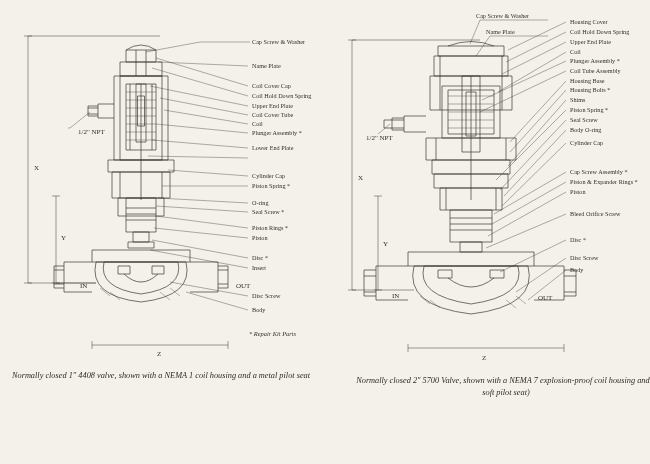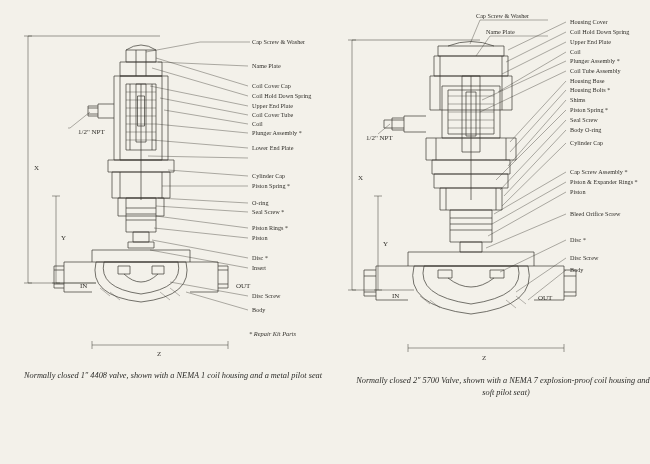--- a/index.html
+++ b/index.html
@@ -19,21 +19,21 @@
   svg{display:block;}
 
   .caption{
     position:absolute;
     font-style:italic;
     font-size:8.3px;
     line-height:12px;
     text-align:center;
     color:#2b2b28;
   }
-  .caption.left{left:18px;width:310px;top:370px;font-style:italic;}
+  .caption.left{left:6px;width:310px;top:370px;font-style:italic;}
   .caption.right{left:356px;width:300px;top:375px;}
 
   .lbl{
     font-family:"Liberation Serif", serif;
     font-size:6.2px;
     fill:#33312c;
   }
   .dim{
     font-family:"Liberation Serif", serif;
     font-size:7px;

